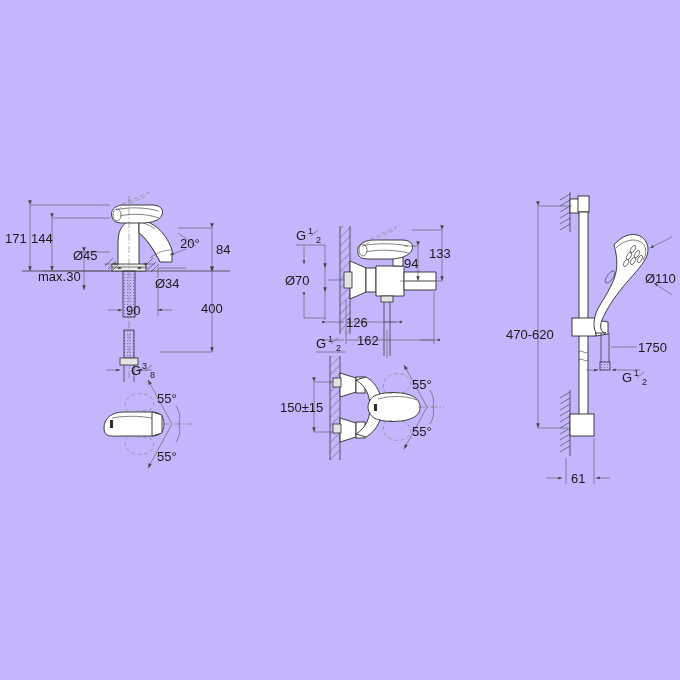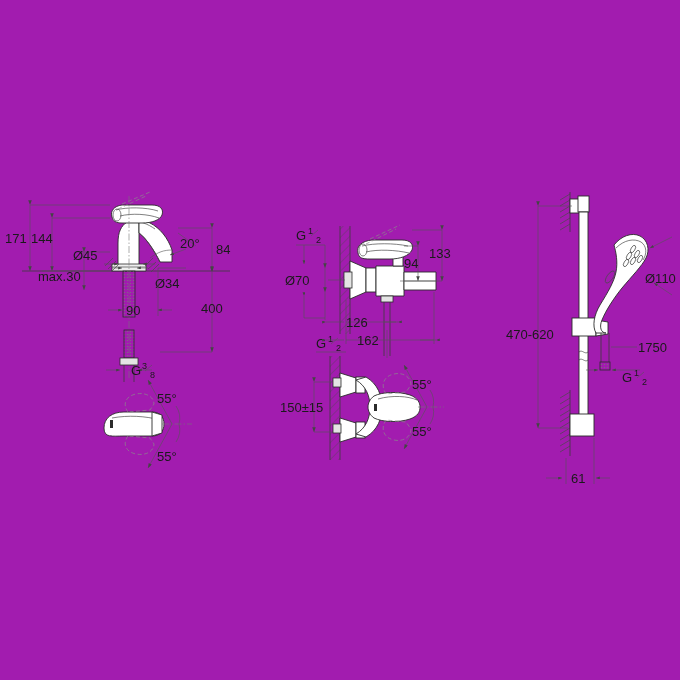--- a/index.html
+++ b/index.html
@@ -1,18 +1,18 @@
 <!DOCTYPE html>
 <html><head>
 <meta charset="utf-8">
 <style>
   html,body{margin:0;padding:0;background:#ffffff;}
   body{width:680px;height:680px;overflow:hidden;
        font-family:"Liberation Sans", sans-serif;}
-  #sheet{position:relative;width:680px;height:680px;background:#a21caf;}
+  #sheet{position:relative;width:680px;height:680px;background:#c4b5fd;}
   svg{display:block;}
   .dim{font-family:"Liberation Sans",sans-serif;font-size:13px;fill:#1a1a1a;}
   .dim-sm{font-family:"Liberation Sans",sans-serif;font-size:9px;fill:#1a1a1a;}
   .ln{stroke:#3c3c3c;stroke-width:0.8;fill:none;}
   .ext{stroke:#555;stroke-width:0.6;fill:none;}
   .obj{stroke:#2b2b2b;stroke-width:0.9;fill:#fff;}
   .obj-l{stroke:#4a4a4a;stroke-width:0.7;fill:none;}
   .hatchfill{fill:none;stroke:#4a4a4a;stroke-width:0.7;}
   .ghost{stroke:#8a8a8a;stroke-width:0.7;fill:none;stroke-dasharray:4 2.5;}
   .ctr{stroke:#777;stroke-width:0.6;fill:none;stroke-dasharray:7 2 1.5 2;}

